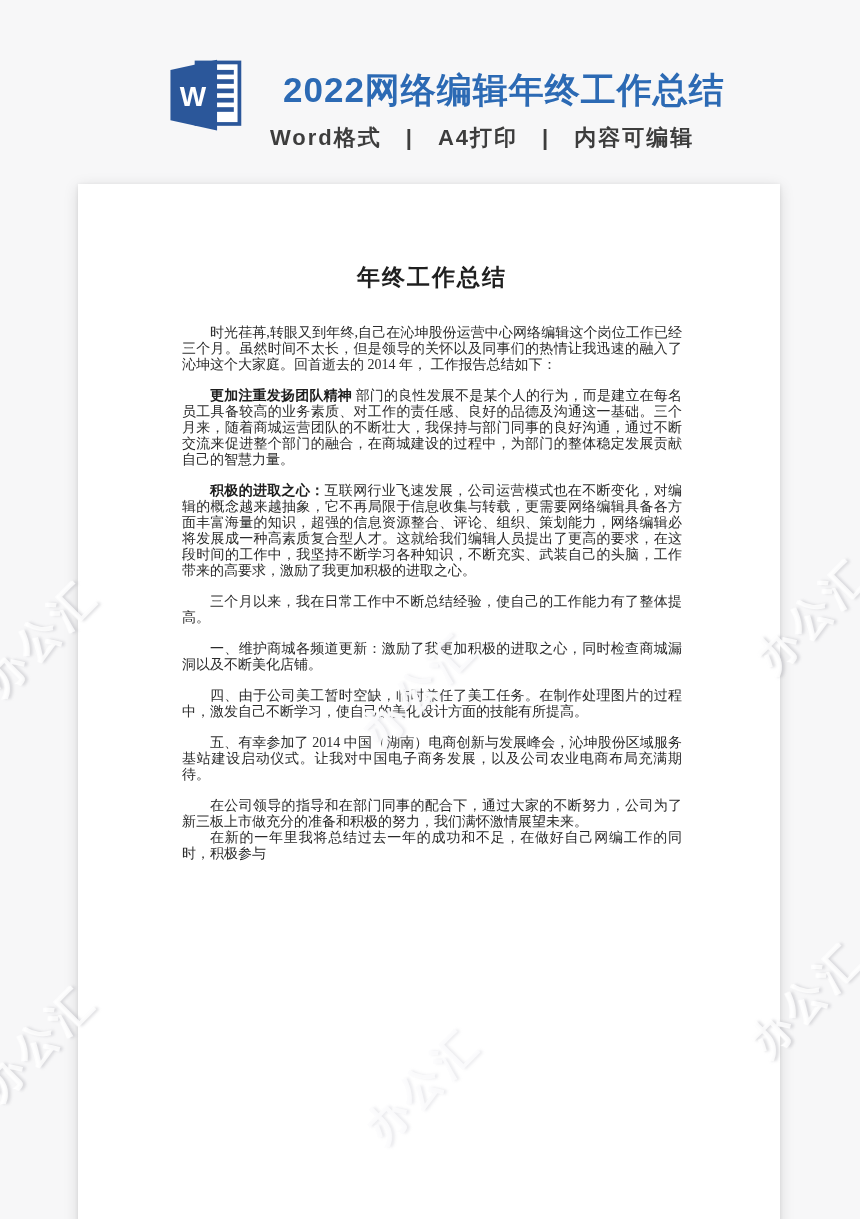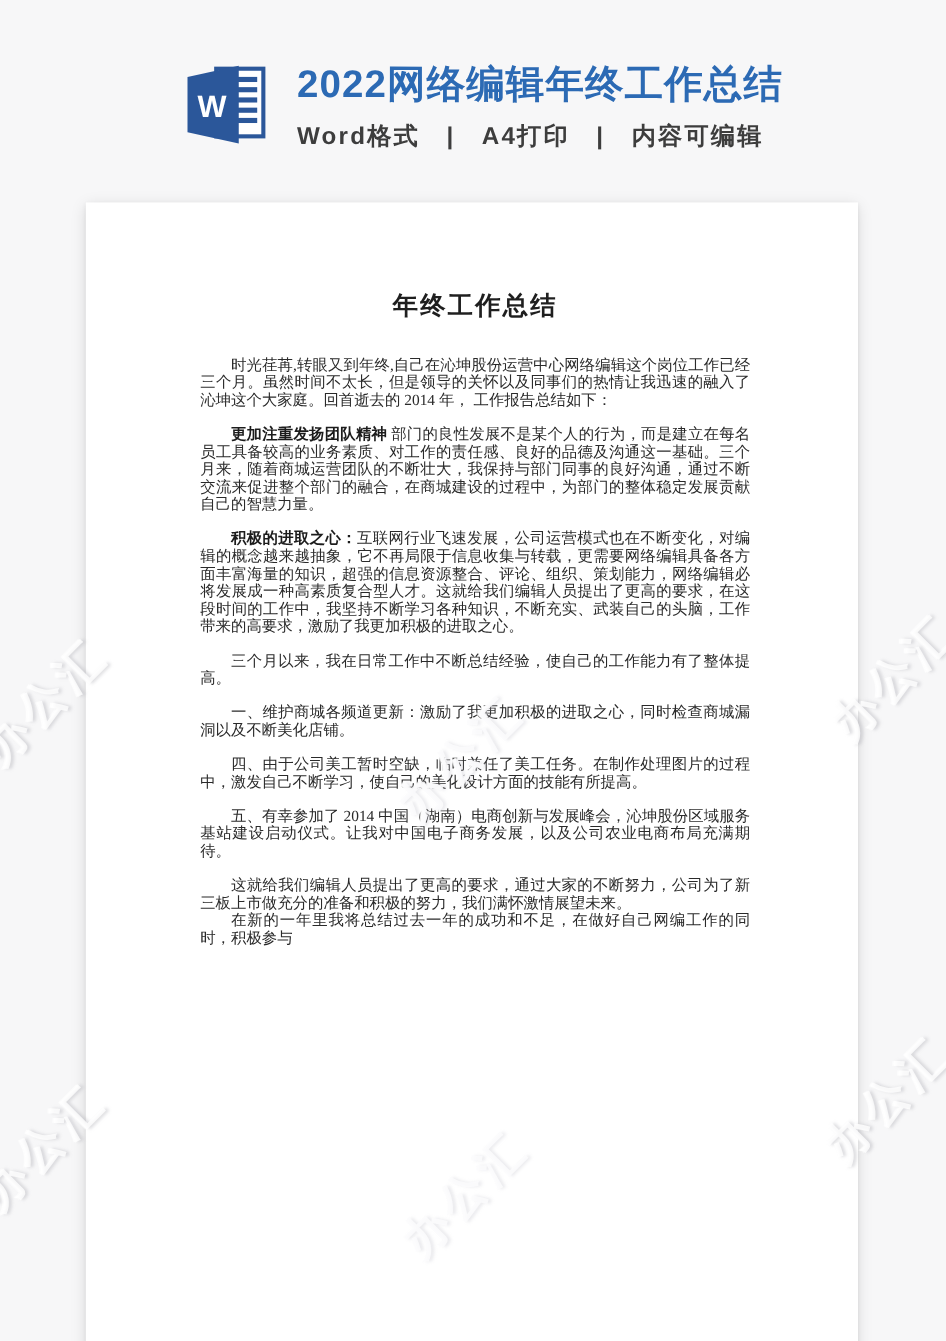--- a/index.html
+++ b/index.html
@@ -12,21 +12,21 @@
   .stage { position: relative; width: 860px; height: 1219px; }
 
   
   .header {
     position: absolute; left: 163px; top: 55px;
     display: flex; align-items: flex-start;
   }
   .word-icon { width: 82px; height: 82px; flex: 0 0 auto; }
   .header-text { margin-left: 25px; padding-top: 2px; }
   .header-title {
-    margin: 0;
+    margin: 13px;
     font-size: 35px; line-height: 40px;
     font-weight: bold;
     color: #2c6ab4;
     letter-spacing: 1px;
     font-family: "Liberation Sans", sans-serif;
   }
   .header-subtitle {
     margin-top: 12px;
     font-size: 22px; font-weight: bold;
     color: #3d3d3d;
@@ -125,18 +125,18 @@
     <p class="para"><span>三个月以来，我在日常工作中不断总结经验，使自己的工作能力有了整体提高。</span></p>
 
     <p class="para"><span>一、维护商城各频道更新：激励了我更加积极的进取之心，同时检查商城漏洞以及不断美化店铺。</span></p>
 
 
 
     <p class="para"><span>四、由于公司美工暂时空缺，临时兼任了美工任务。在制作处理图片的过程中，激发自己不断学习，使自己的美化设计方面的技能有所提高。</span></p>
 
     <p class="para"><span>五、有幸参加了 2014 中国（湖南）电商创新与发展峰会，沁坤股份区域服务基站建设启动仪式。让我对中国电子商务发展，以及公司农业电商布局充满期待。</span></p>
 
-    <p class="para"><span>这就给我们编辑人员提出了更高的要求，通过大家的不断努力，公司为了新三板上市做充分的准备和积极的努力，我们满怀激情展望未来。</span></p>
+    <p class="para"><span>在公司领导的指导和在部门同事的配合下，通过大家的不断努力，公司为了新三板上市做充分的准备和积极的努力，我们满怀激情展望未来。</span></p>
 
     <p class="para tight"><span>在新的一年里我将总结过去一年的成功和不足，在做好自己网编工作的同时，积极参与</span></p>
   </div>
 
 </div>
 
 </body></html>

